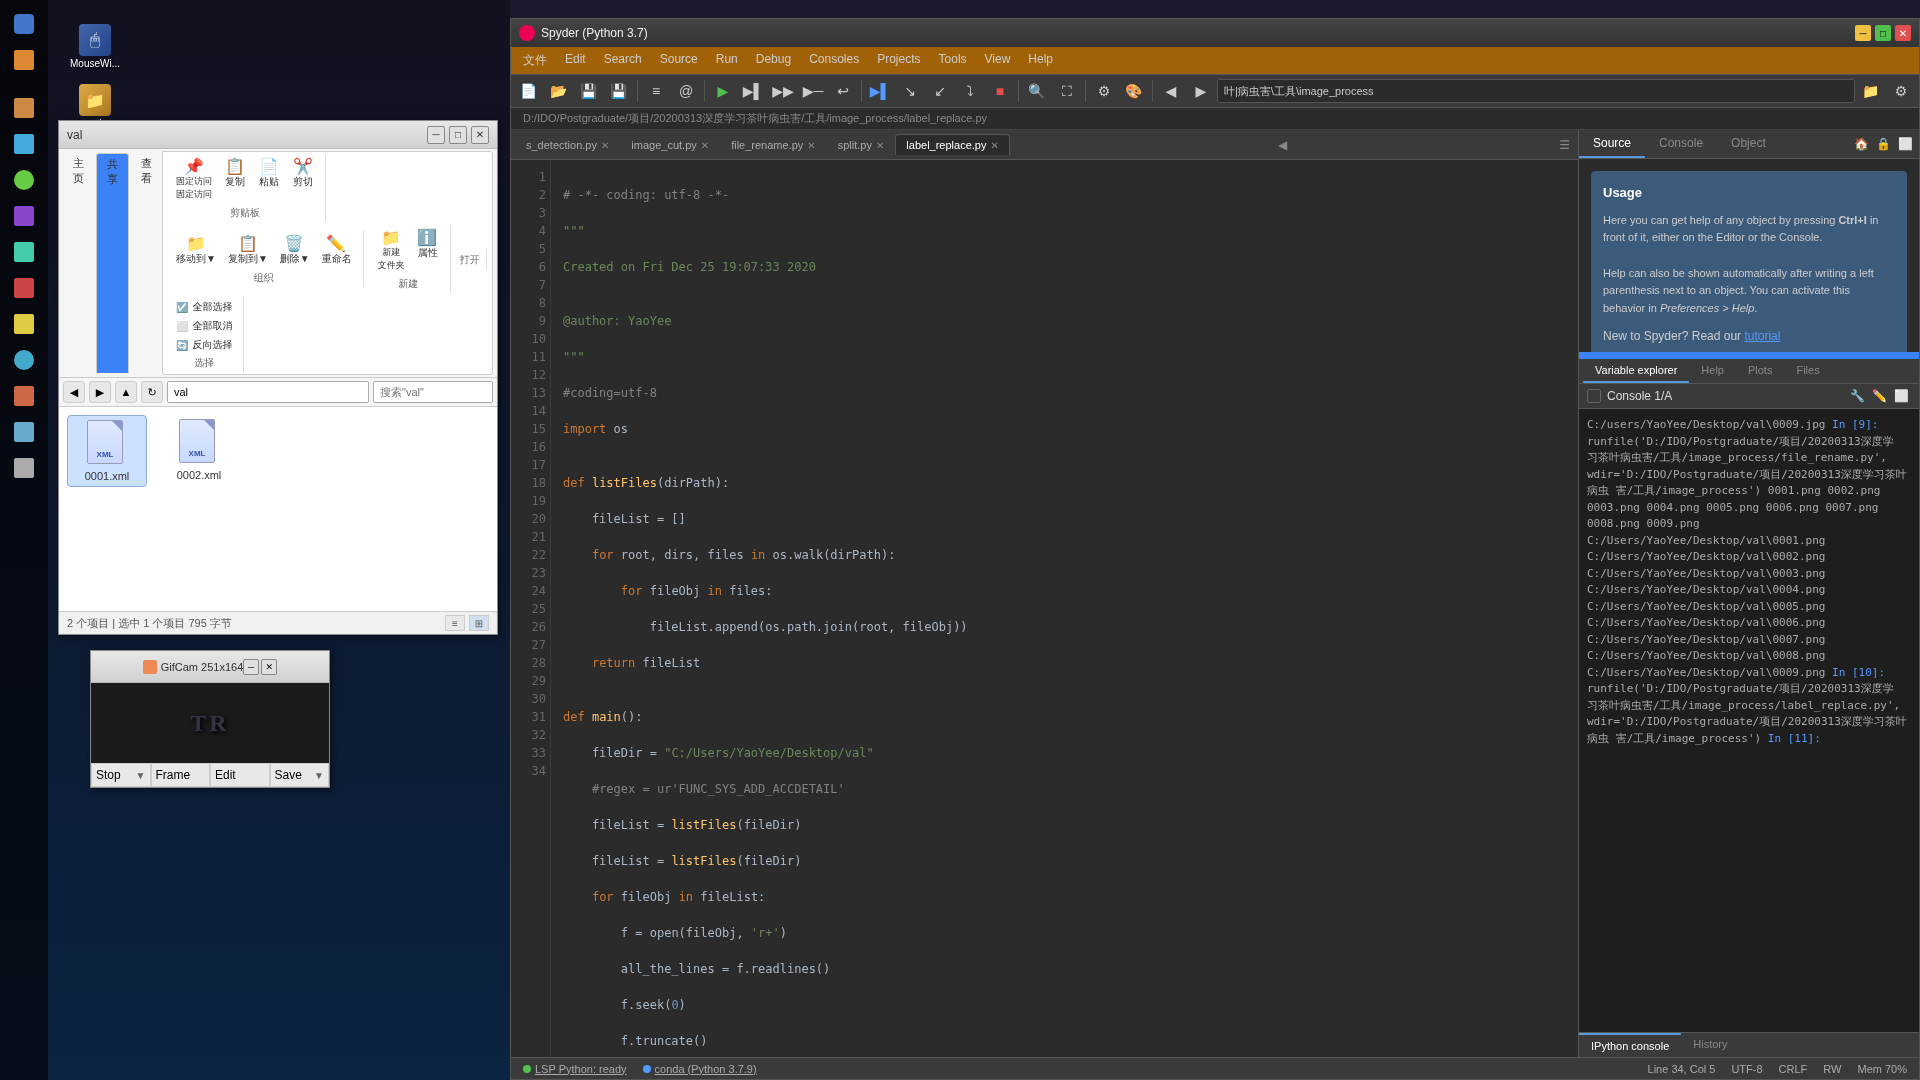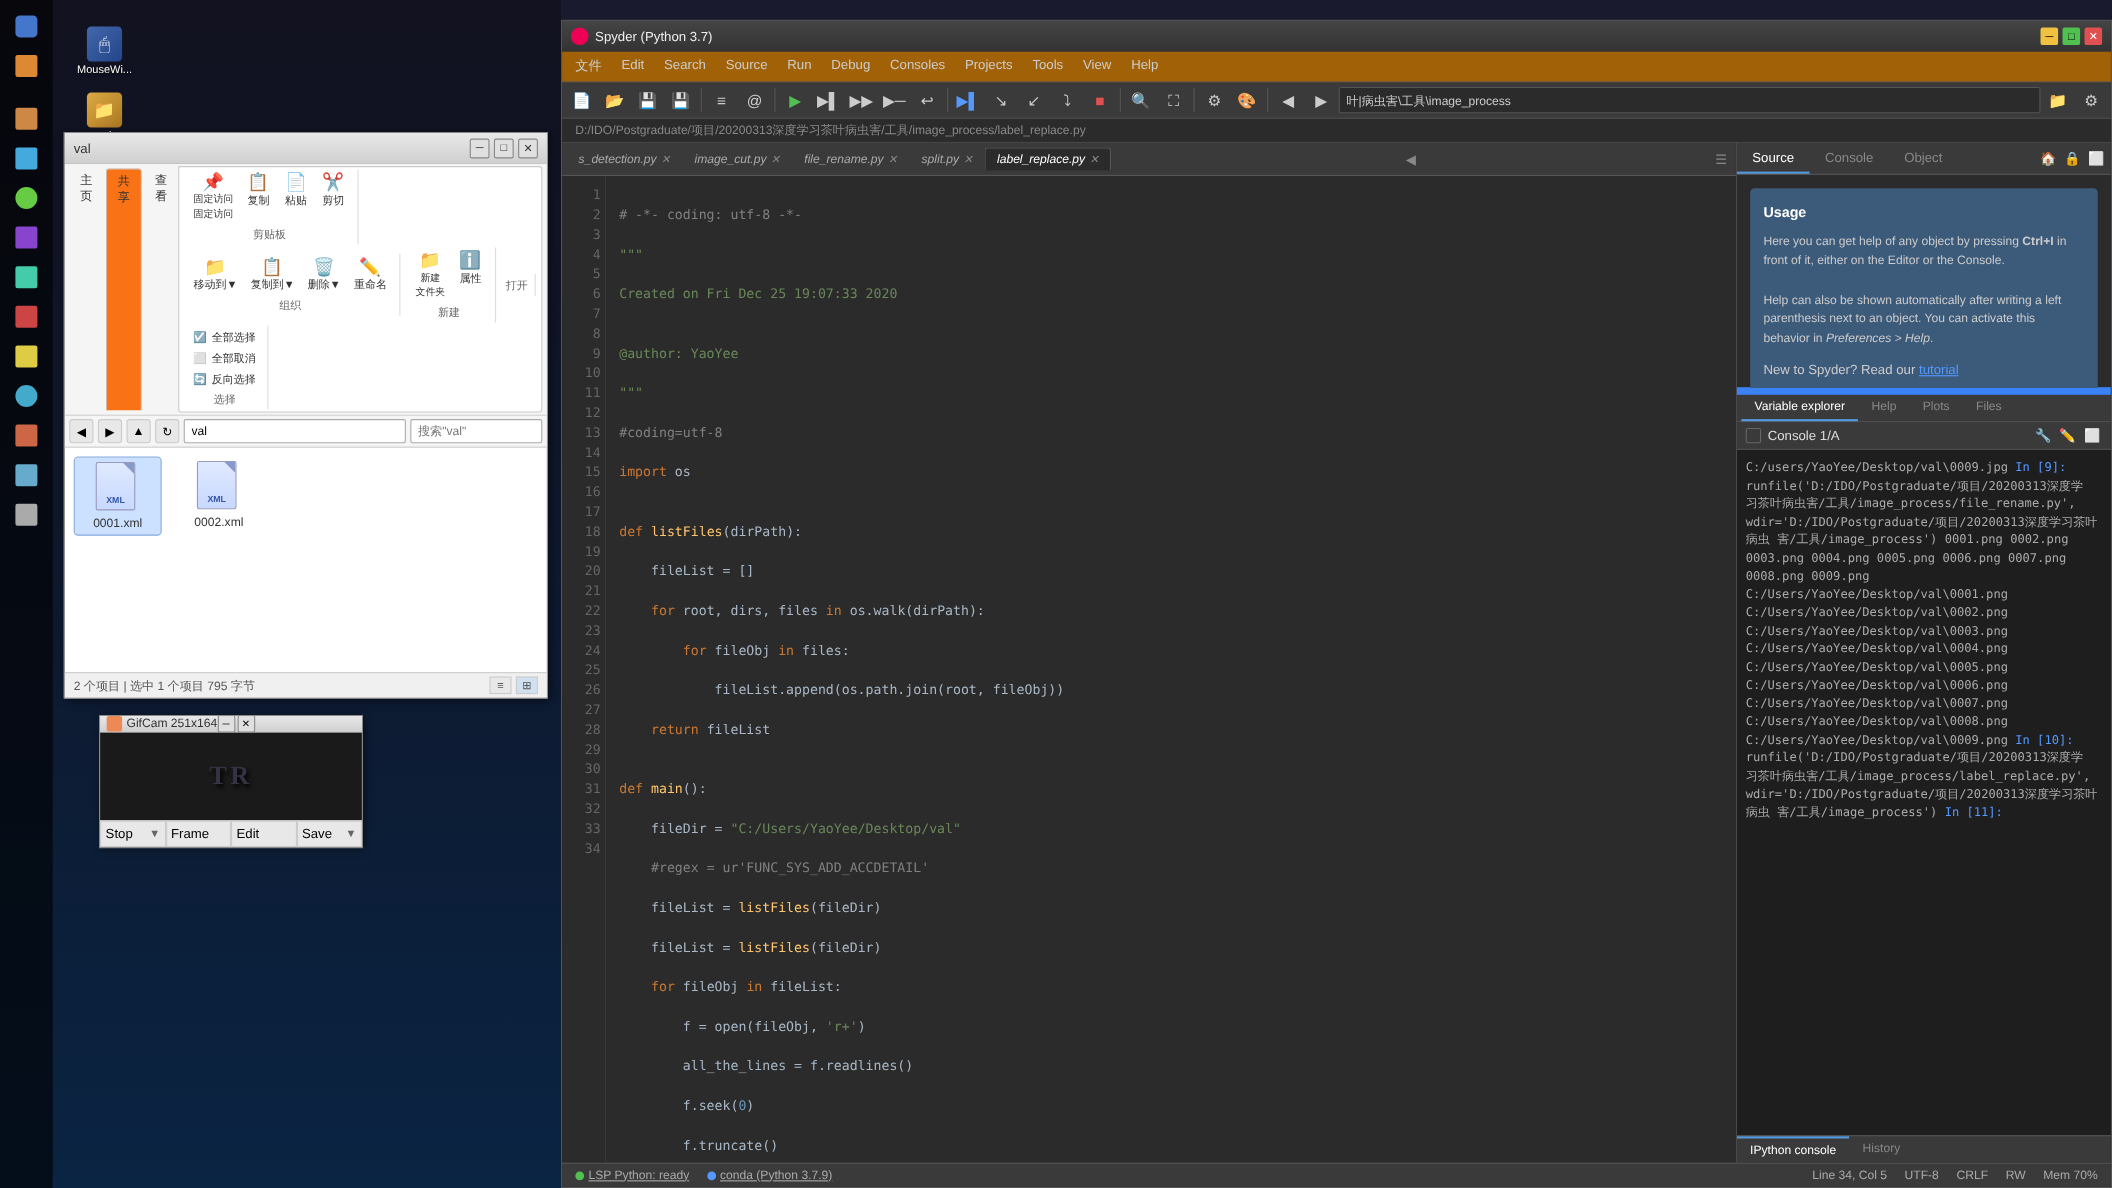--- a/index.html
+++ b/index.html
@@ -69,21 +69,21 @@
       padding: 2px 4px;
       display: flex; flex-direction: row;
     }
     .fe-ribbon {
       display: flex; gap: 2px; padding: 2px 0;
     }
     .fe-tab {
       padding: 3px 10px; font-size: 11px; cursor: pointer;
       border-radius: 3px 3px 0 0; color: #333;
     }
-    .fe-tab.active { background: #f97316; border: 1px solid #ccc; border-bottom: none; }
+    .fe-tab.active { background: #3b82f6; border: 1px solid #ccc; border-bottom: none; }
 
     .fe-ribbon-bar {
       display: flex; align-items: center; gap: 3px; padding: 2px;
       background: #fff; border: 1px solid #ccc; border-radius: 0 3px 3px 3px;
       flex-wrap: wrap; min-height: 60px;
     }
     .fe-ribbon-group {
       display: flex; flex-direction: column; align-items: center;
       border-right: 1px solid #ddd; padding: 2px 6px;
     }
@@ -192,21 +192,21 @@
       flex: 1; display: flex; flex-direction: column; background: #2b2b2b;
       border-right: 1px solid #555;
     }
     .editor-tabs {
       background: #3a3a3a; display: flex; align-items: center; padding: 0 4px;
       border-bottom: 1px solid #555; flex-shrink: 0; height: 30px;
     }
     .editor-tab {
       display: flex; align-items: center; gap: 4px; padding: 4px 10px;
       font-size: 11px; color: #aaa; cursor: pointer; border-radius: 3px 3px 0 0;
-      border: 1px solid transparent; border-bottom: none; font-style: italic;
+      border: 1px solid transparent; border-bottom: none;
     }
     .editor-tab.active { background: #2b2b2b; color: #fff; border-color: #555; }
     .tab-close { font-size: 10px; color: #888; cursor: pointer; }
     .tabs-arrow { color: #888; cursor: pointer; padding: 4px; margin-left: auto; }
 
     
     .code-editor {
       flex: 1; display: flex; overflow: hidden; background: #2b2b2b;
     }
     .line-numbers {
@@ -307,22 +307,22 @@
     .status-dot { width: 8px; height: 8px; border-radius: 50%; background: #50c050; }
 
     
     .gifcam-popup {
       position: absolute; top: 650px; left: 90px; width: 240px;
       background: #f0f0f0; border: 1px solid #888;
       box-shadow: 2px 2px 8px rgba(0,0,0,0.5);
     }
     .gifcam-titlebar {
       background: linear-gradient(180deg, #e8e8e8, #d0d0d0);
-      padding: 3px 6px; display: flex; align-items: center; justify-content: flex-start;
-      border-bottom: 1px solid #bbb; height: 15px;
+      padding: 3px 6px; display: flex; align-items: center; justify-content: center;
+      border-bottom: 1px solid #bbb; height: 32px;
     }
     .gifcam-title { font-size: 11px; color: #333; display: flex; align-items: center; gap: 4px; }
     .gifcam-logo { width: 14px; height: 14px; background: #e85; border-radius: 2px; }
     .gifcam-controls { display: flex; gap: 2px; }
     .gc-btn { width: 16px; height: 16px; border-radius: 2px; border: 1px solid #888; background: #e0e0e0; cursor: pointer; display: flex; align-items: center; justify-content: center; font-size: 9px; }
 
     .gifcam-content {
       padding: 4px; background: #1a1a1a; height: 80px;
       display: flex; align-items: center; justify-content: center;
     }

